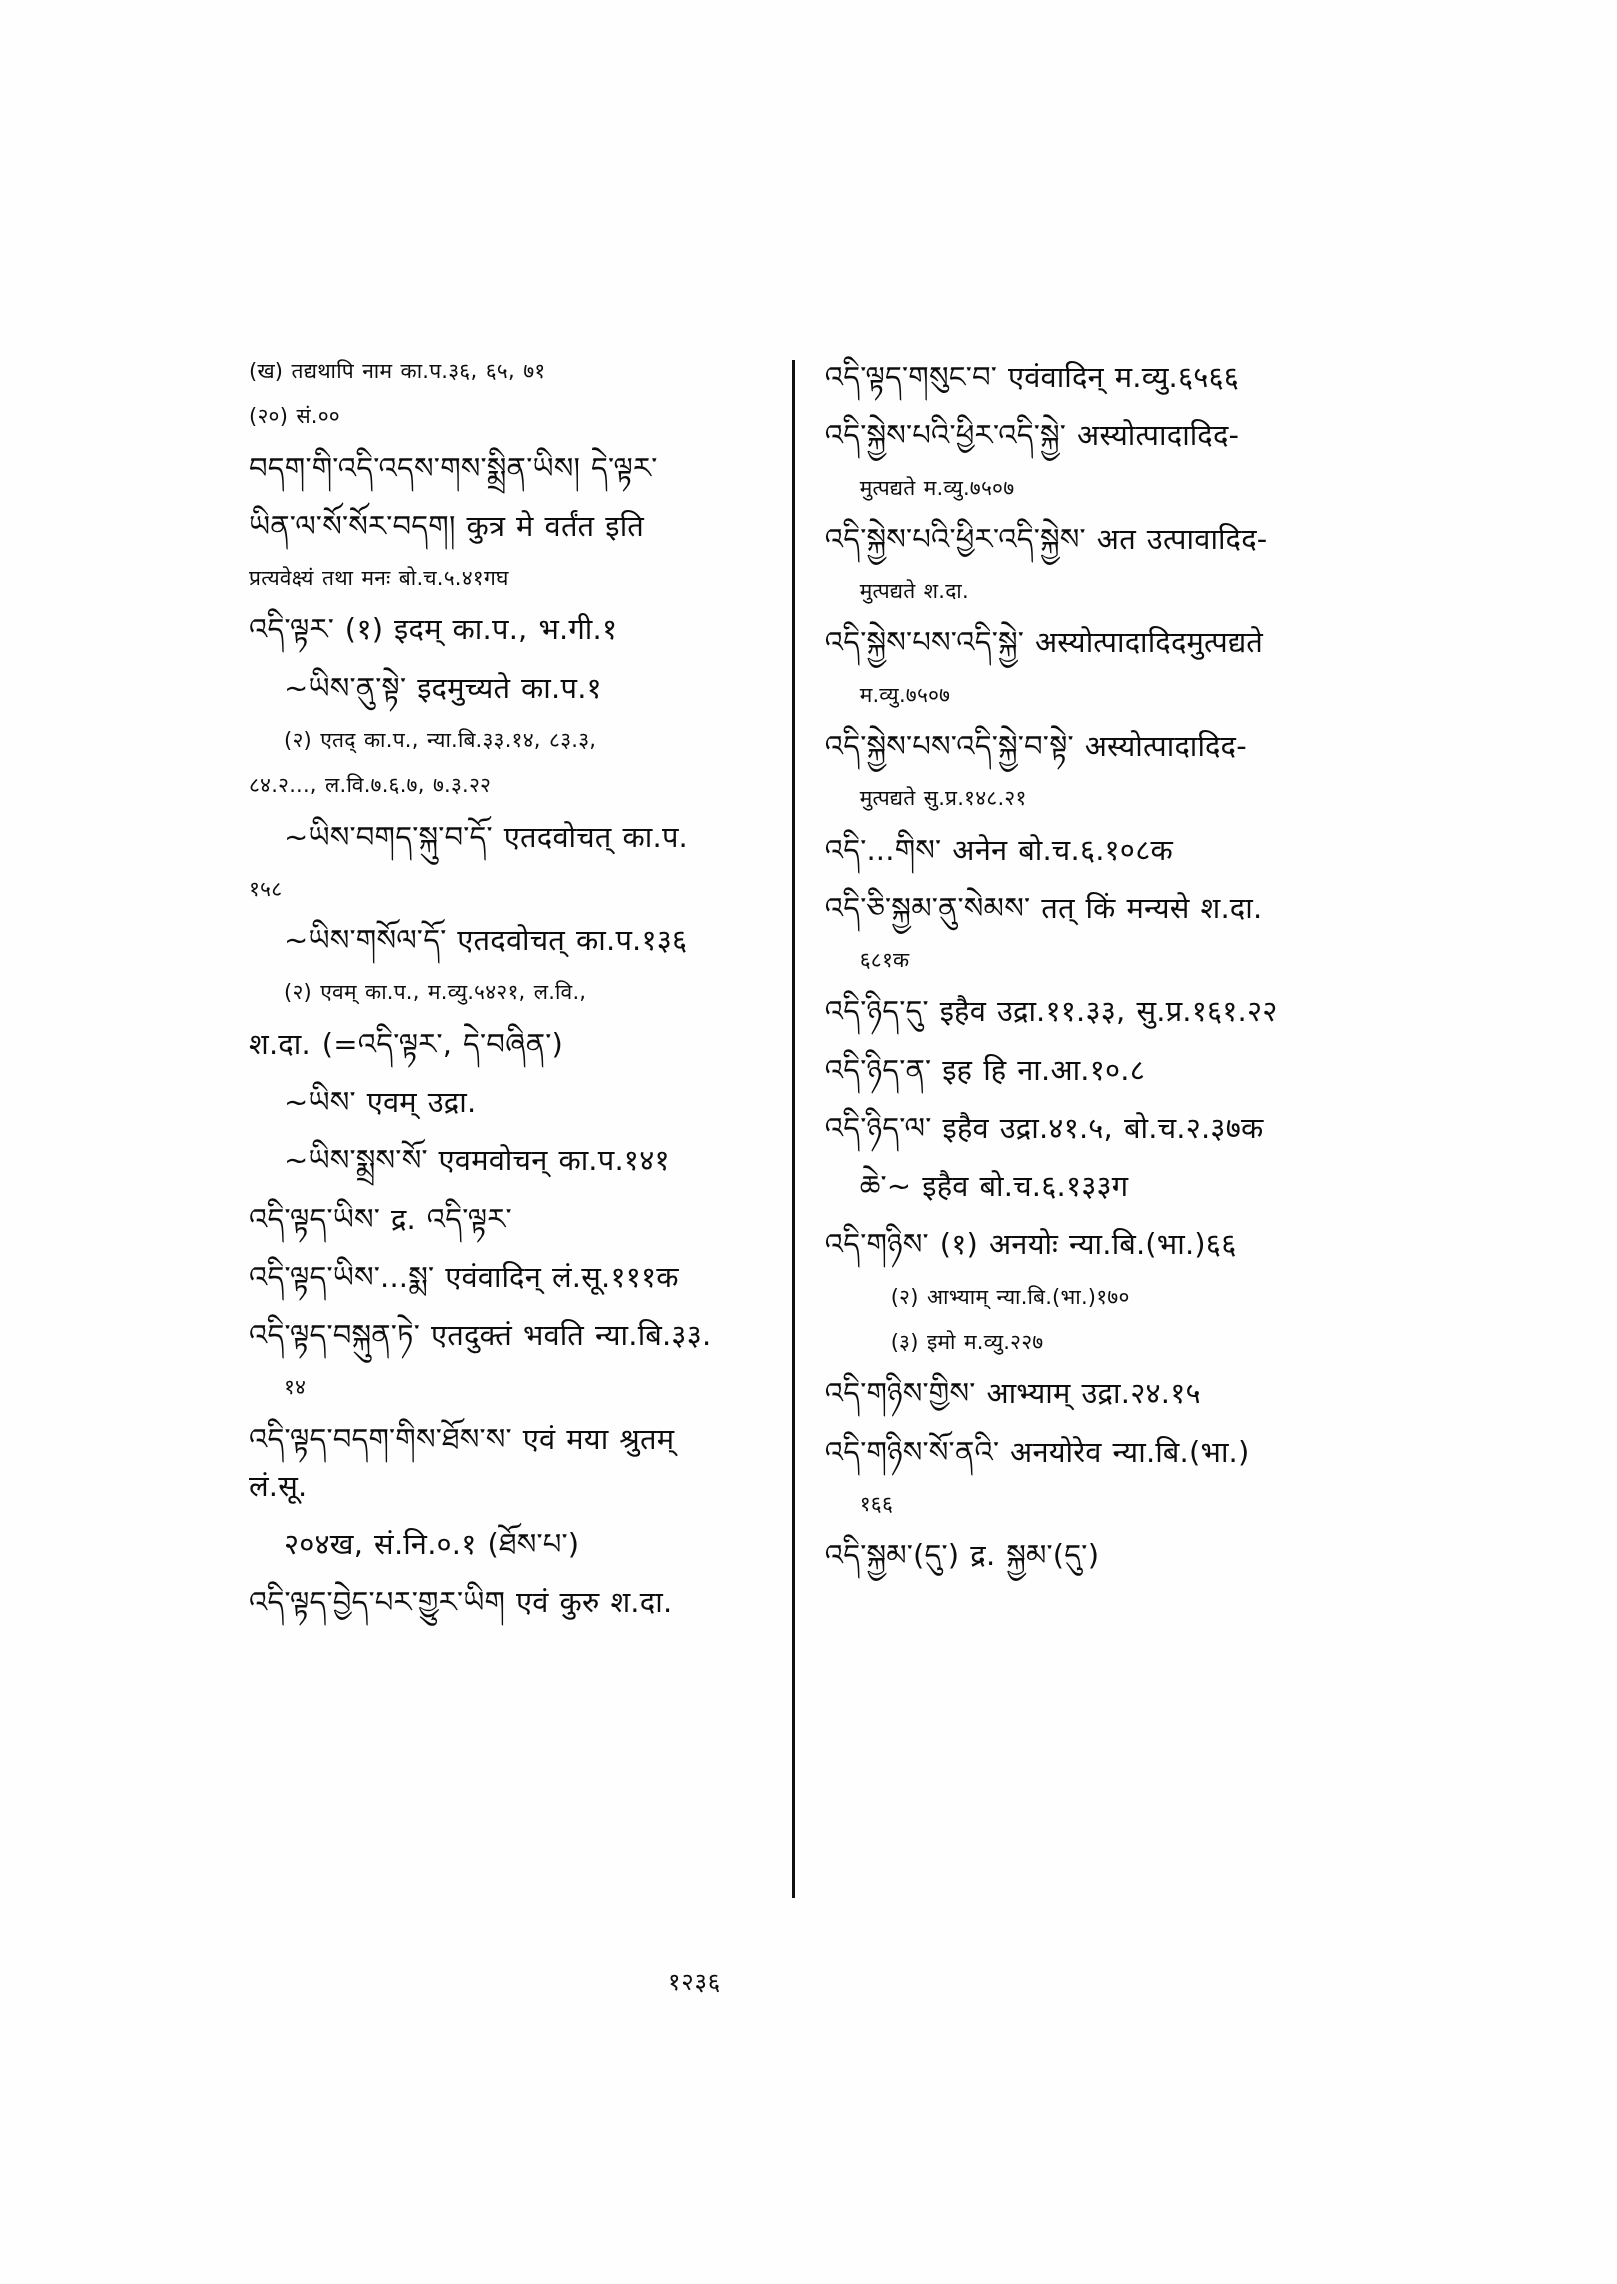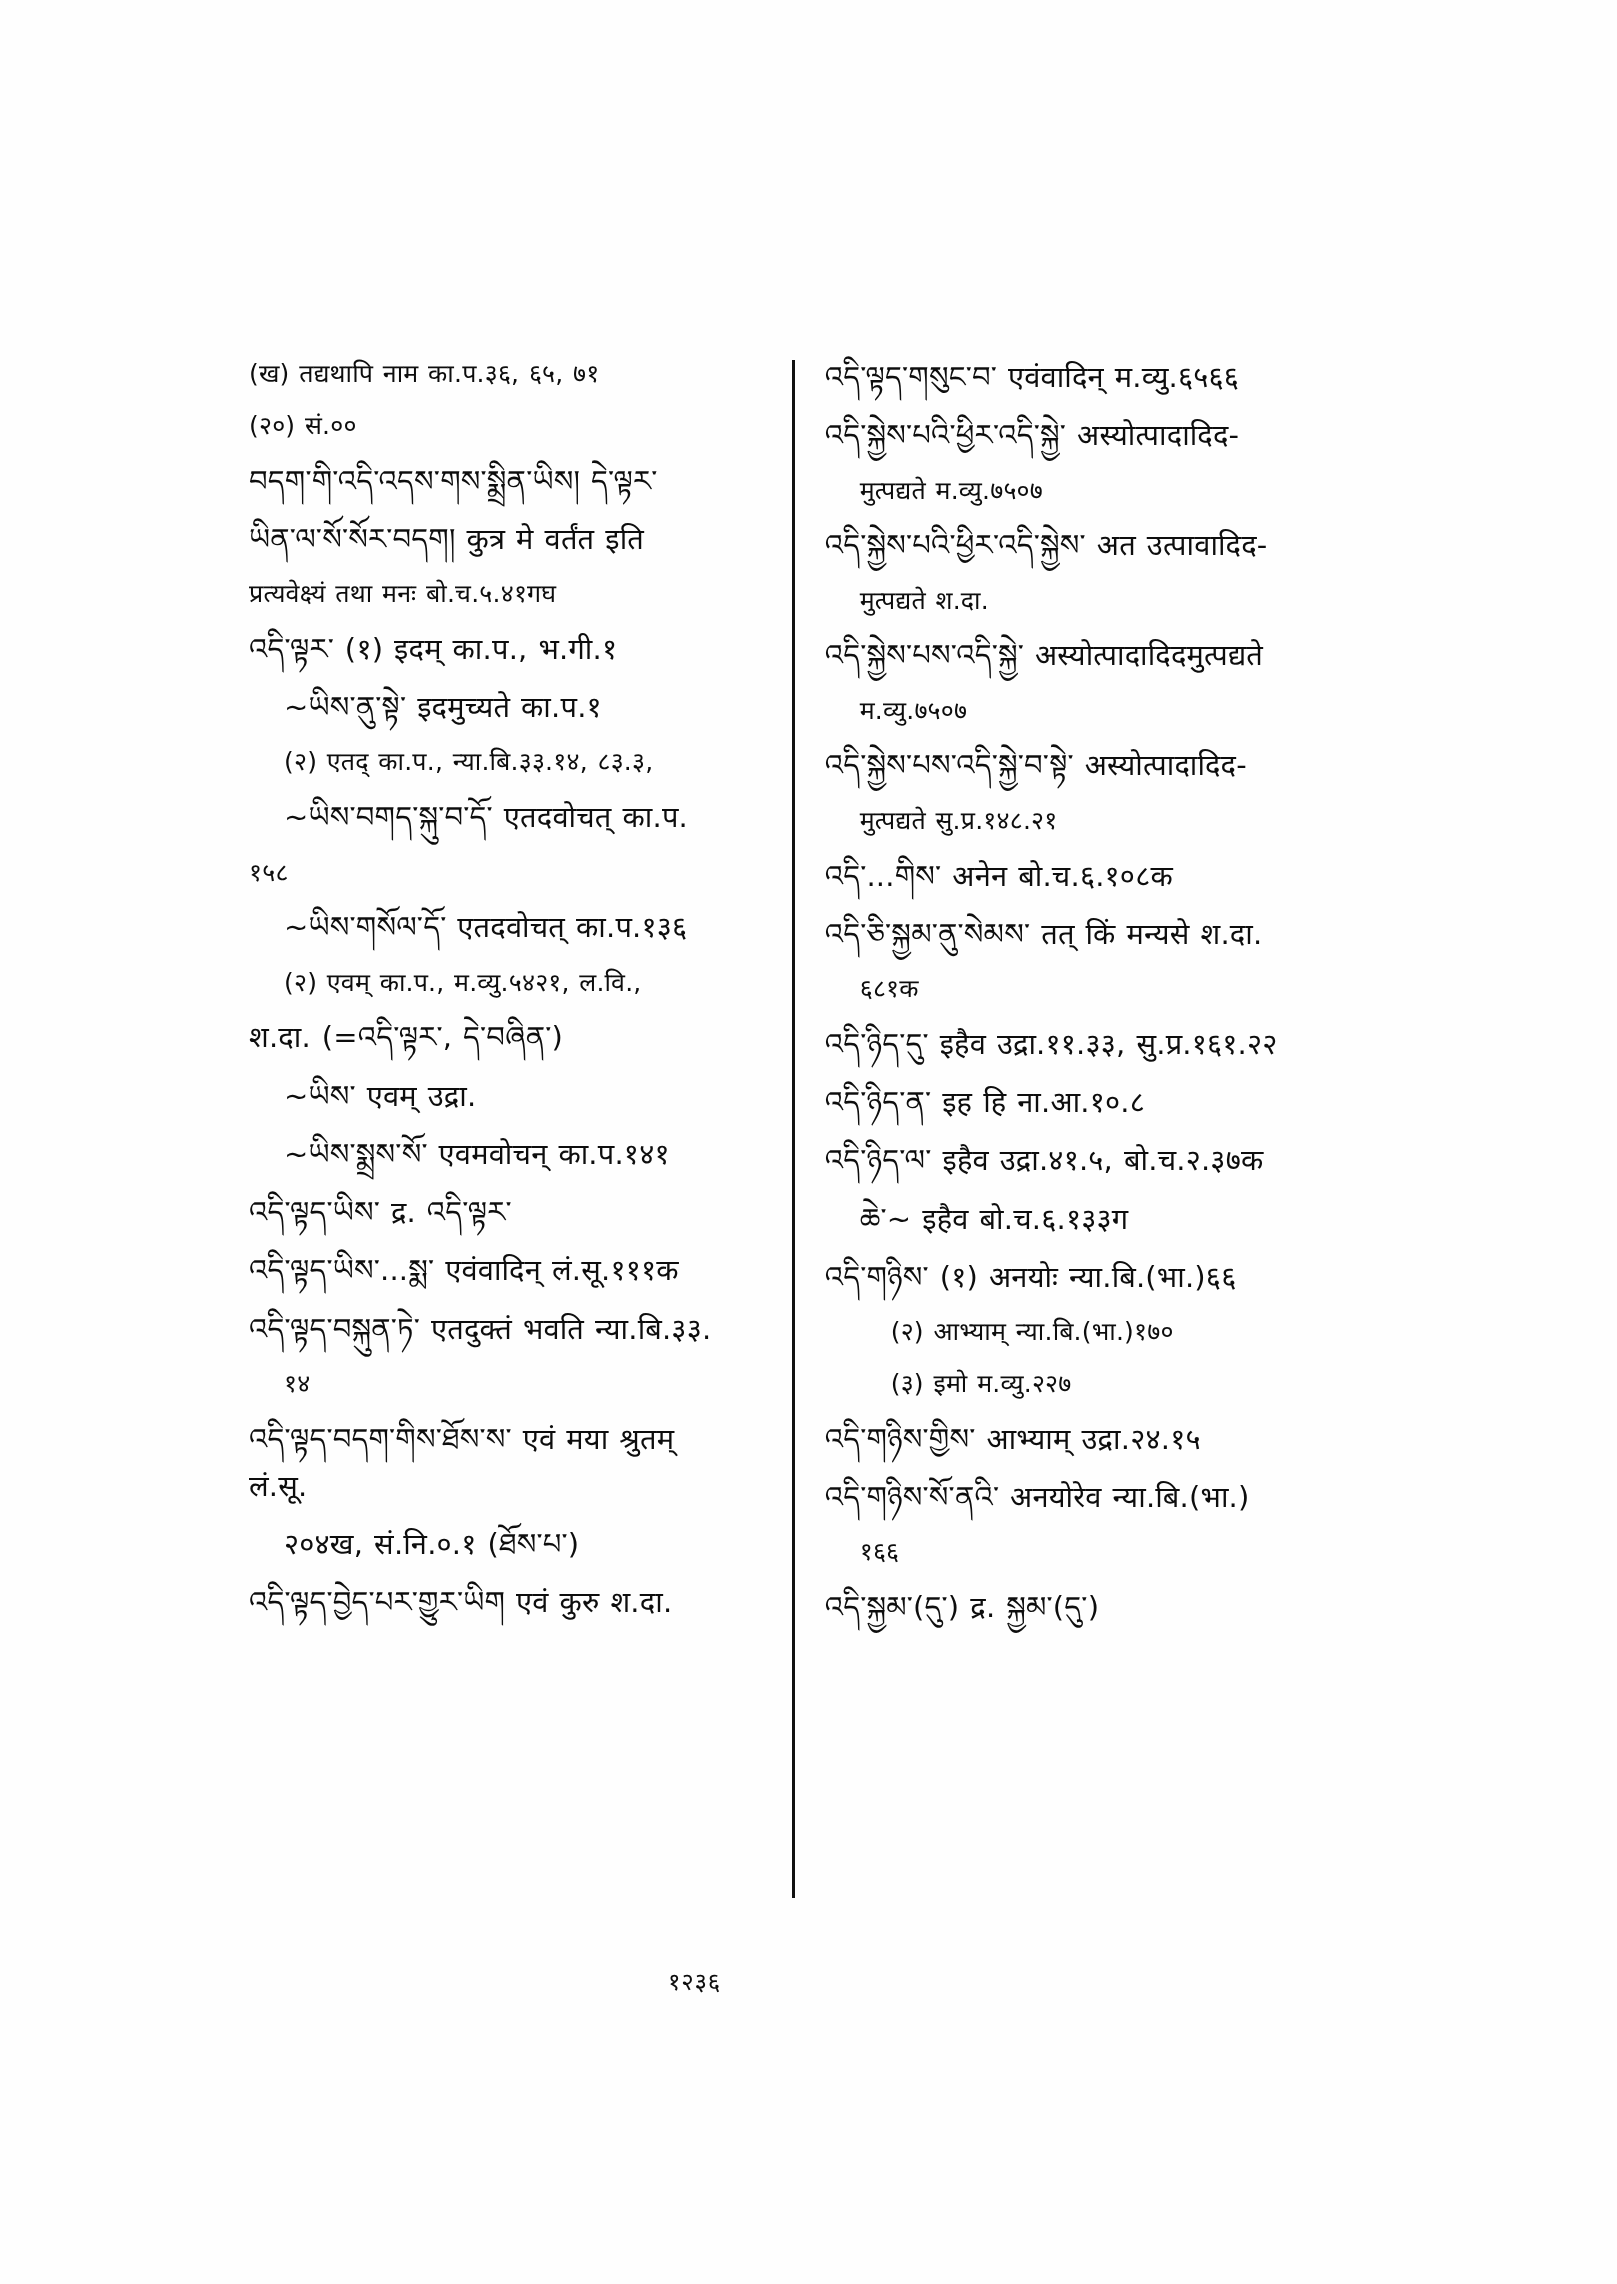--- a/index.html
+++ b/index.html
@@ -43,21 +43,21 @@
     background: #111;
     margin: 6px 22.6px 0 22.6px;
     align-self: stretch;
     min-height: 1538px;
   }
   .col-right {
     padding-left: 7.5px;
   }
   .entry {
     margin: 0 0 11.3px 0;
-    font-size: 25px;
+    font-size: 21px;
     line-height: 1.62;
     letter-spacing: 0.2px;
     word-spacing: 1.5px;
   }
   .indent1 { padding-left: 35px; }
   .indent2 { padding-left: 66px; }
   .hang {
     padding-left: 35px;
     text-indent: -35px;
   }
@@ -85,20 +85,21 @@
 
     <div class="col col-left">
       <div class="entry hang">(ख) तद्यथापि नाम का.प.३६, ६५, ७१</div>
       <div class="entry">(२०) सं.००</div>
       <div class="entry tib">བདག་གི་འདི་འདས་གས་སྨྲིན་ཡིས། དེ་ལྟར་</div>
       <div class="entry tib">ཡིན་ལ་སོ་སོར་བདག། कुत्र मे वर्तंत इति</div>
       <div class="entry">प्रत्यवेक्ष्यं तथा मनः बो.च.५.४१गघ</div>
       <div class="entry tib">འདི་ལྟར་ (१) इदम् का.प., भ.गी.१</div>
       <div class="entry tib indent1">~ཡིས་ནུ་སྟེ་ इदमुच्यते का.प.१</div>
       <div class="entry indent1">(२) एतद् का.प., न्या.बि.३३.१४, ८३.३,</div>
+      <div class="entry">८४.२..., ल.वि.७.६.७, ७.३.२२</div>
       <div class="entry tib indent1">~ཡིས་བགད་སྐུ་བ་དོ་  एतदवोचत् का.प.</div>
       <div class="entry">१५८</div>
       <div class="entry tib indent1">~ཡིས་གསོལ་དོ་ एतदवोचत् का.प.१३६</div>
       <div class="entry indent1">(२) एवम् का.प.,  म.व्यु.५४२१,  ल.वि.,</div>
       <div class="entry tib">श.दा.  (=འདི་ལྟར་, དེ་བཞིན་)</div>
       <div class="entry tib indent1">~ཡིས་ एवम् उद्रा.</div>
       <div class="entry tib indent1">~ཡིས་སྨྲས་སོ་  एवमवोचन् का.प.१४१</div>
       <div class="entry tib">འདི་ལྟད་ཡིས་ द्र. འདི་ལྟར་</div>
       <div class="entry tib">འདི་ལྟད་ཡིས་...སྨ་ एवंवादिन् लं.सू.१११क</div>
       <div class="entry tib">འདི་ལྟད་བསྐུན་ཏེ་ एतदुक्तं  भवति न्या.बि.३३.</div>

